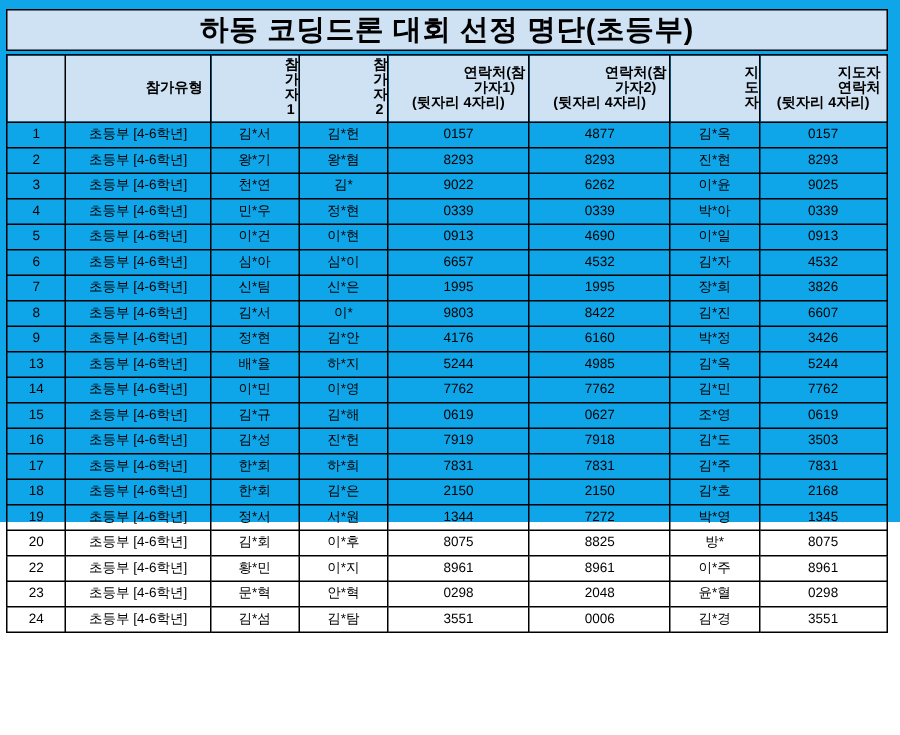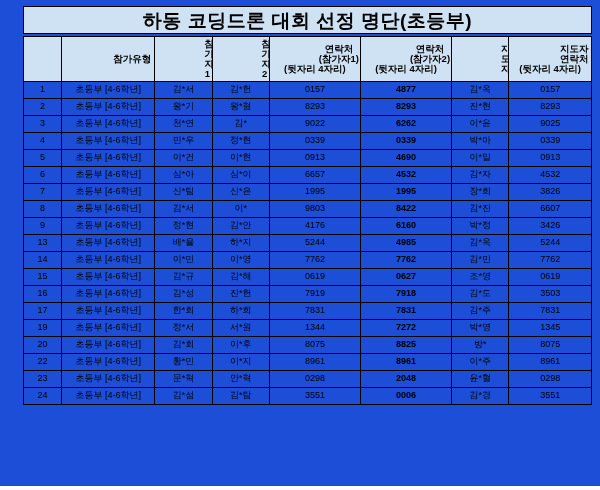--- a/index.html
+++ b/index.html
@@ -8,24 +8,24 @@
   }
   body {
     width: 600px;
     height: 490px;
     background: #ffffff;
     font-family: "Liberation Sans", sans-serif;
     overflow: hidden;
   }
   .page {
     width: 600px;
-    height: 486px;
+    height: 348px;
     box-sizing: border-box;
-    padding: 6px 8px 0 23px;
-    background: #1d4ed8;
+    padding: 6px 8px 0 4px;
+    background: #0ea5e9;
     position: relative;
   }
   .title-bar {
     background: #cfe2f3;
     border: 1px solid #000000;
     height: 28px;
     display: flex;
     align-items: center;
     justify-content: center;
     box-sizing: border-box;
@@ -62,21 +62,21 @@
     padding: 2px 1px;
     white-space: normal;
   }
   table.roster thead th .hdr-l1 { display: block; margin-left: 48px; }
   table.roster thead th .hdr-l2 { display: block; }
   td.c-num { width: 36px; }
   td.c-type { width: 88px; font-size: 8.5px; }
   td.c-p1 { width: 54px; }
   td.c-p2 { width: 54px; }
   td.c-ph1 { width: 86px; }
-  td.c-ph2 { width: 86px; font-weight: bold; }
+  td.c-ph2 { width: 86px; }
   td.c-coach { width: 54px; }
   td.c-cph { width: 78px; }
   col.w-num { width: 36px; }
   col.w-type { width: 88px; }
   col.w-p1 { width: 54px; }
   col.w-p2 { width: 54px; }
   col.w-ph1 { width: 86px; }
   col.w-ph2 { width: 86px; }
   col.w-coach { width: 54px; }
   col.w-cph { width: 78px; }
@@ -267,20 +267,30 @@
           <td class="c-num">17</td>
           <td class="c-type">초등부 [4-6학년]</td>
           <td class="c-p1">한*회</td>
           <td class="c-p2">하*희</td>
           <td class="c-ph1">7831</td>
           <td class="c-ph2">7831</td>
           <td class="c-coach">김*주</td>
           <td class="c-cph">7831</td>
         </tr>
         <tr>
+          <td class="c-num">18</td>
+          <td class="c-type">초등부 [4-6학년]</td>
+          <td class="c-p1">한*회</td>
+          <td class="c-p2">김*은</td>
+          <td class="c-ph1">2150</td>
+          <td class="c-ph2">2150</td>
+          <td class="c-coach">김*호</td>
+          <td class="c-cph">2168</td>
+        </tr>
+        <tr>
           <td class="c-num">19</td>
           <td class="c-type">초등부 [4-6학년]</td>
           <td class="c-p1">정*서</td>
           <td class="c-p2">서*원</td>
           <td class="c-ph1">1344</td>
           <td class="c-ph2">7272</td>
           <td class="c-coach">박*영</td>
           <td class="c-cph">1345</td>
         </tr>
         <tr>

